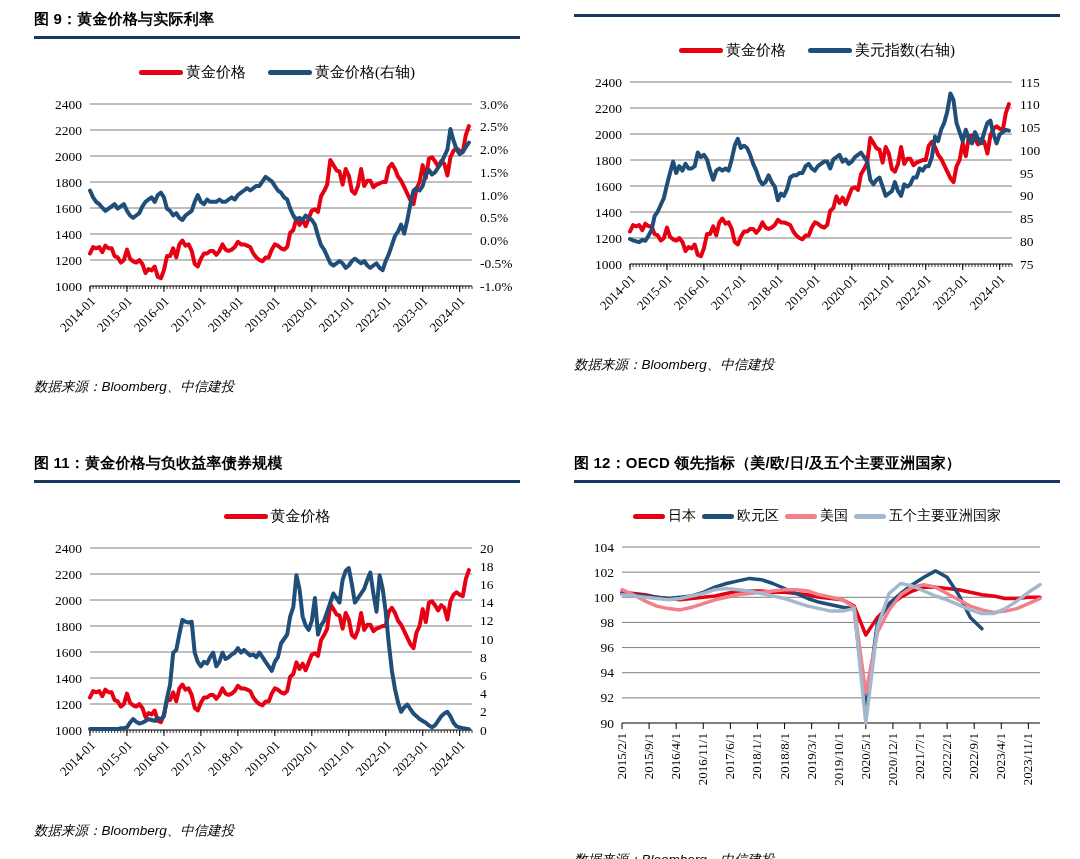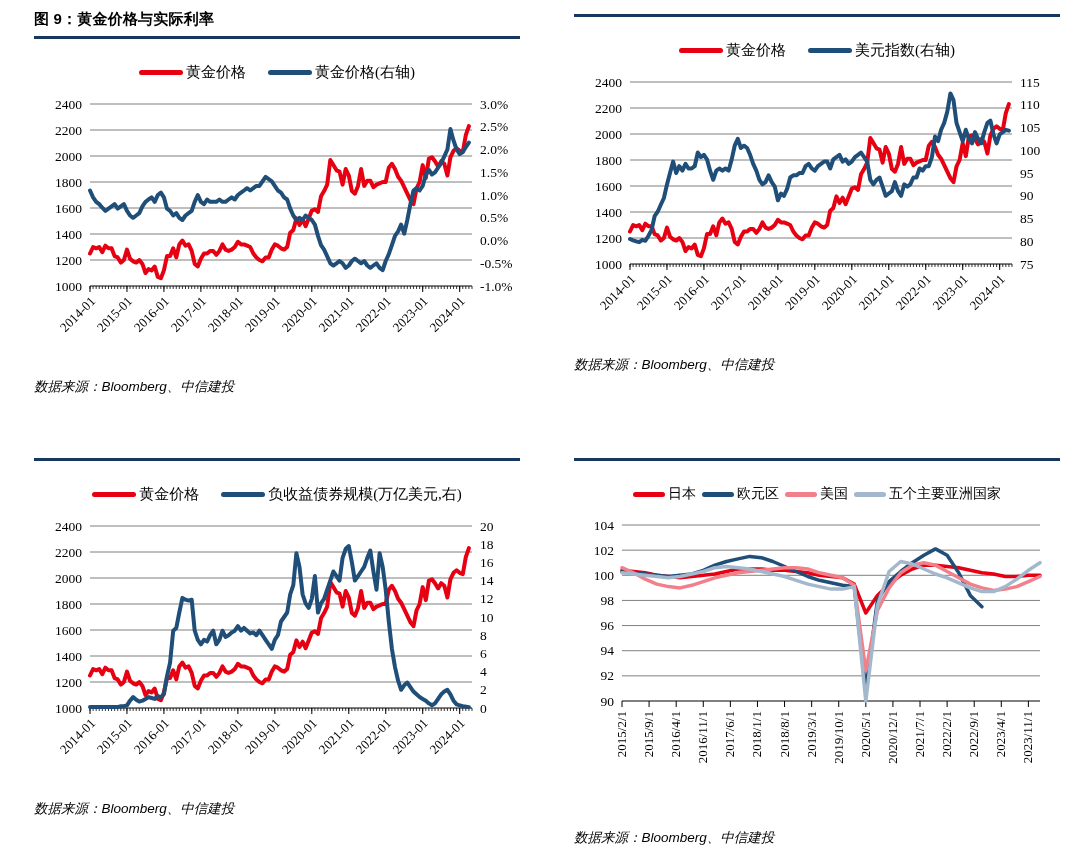--- a/index.html
+++ b/index.html
@@ -402,29 +402,26 @@
           <text x="394.7096774193548" y="214" text-anchor="end" class="xlab" transform="rotate(-45 394.7096774193548 214)">2023-01</text>
           <line x1="425.6774193548387" x2="425.6774193548387" y1="198" y2="204" stroke="#000" stroke-width="1"></line>
           <text x="431.6774193548387" y="214" text-anchor="end" class="xlab" transform="rotate(-45 431.6774193548387 214)">2024-01</text>
           <polyline points="56.0,165.5 59.1,159.0 62.2,160.3 65.2,159.0 68.3,164.2 71.4,157.7 74.5,160.3 77.6,160.3 80.6,168.1 83.7,169.4 86.8,174.6 89.9,172.0 93.0,161.6 96.0,170.7 99.1,173.3 102.2,174.6 105.3,172.0 108.4,175.9 111.5,185.0 114.5,181.1 117.6,182.4 120.7,178.5 123.8,188.9 126.9,190.2 129.9,182.4 133.0,168.1 136.1,168.1 139.2,160.3 142.3,169.4 145.3,156.4 148.4,152.5 151.5,157.7 154.6,156.4 157.7,162.9 160.7,175.9 163.8,178.5 166.9,170.7 170.0,165.5 173.1,165.5 176.1,162.9 179.2,162.9 182.3,166.8 185.4,162.9 188.5,156.4 191.5,161.6 194.6,162.9 197.7,161.6 200.8,159.0 203.9,153.8 207.0,156.4 210.0,156.4 213.1,157.7 216.2,159.0 219.3,165.5 222.4,169.4 225.4,172.0 228.5,173.3 231.6,169.4 234.7,169.4 237.8,161.6 240.8,156.4 243.9,157.7 247.0,160.3 250.1,161.6 253.2,159.0 256.2,144.7 259.3,142.1 262.4,130.4 265.5,136.9 268.6,131.7 271.6,138.2 274.7,130.4 277.8,122.6 280.9,121.3 284.0,123.9 287.0,108.3 290.1,103.1 293.2,96.6 296.3,71.9 299.4,77.1 302.5,82.3 305.5,83.6 308.6,96.6 311.7,81.0 314.8,87.5 317.9,103.1 320.9,105.7 324.0,97.9 327.1,81.0 330.2,97.9 333.3,92.7 336.3,92.7 339.4,99.2 342.5,96.6 345.6,95.3 348.7,94.0 351.7,94.0 354.8,79.7 357.9,75.8 361.0,81.0 364.1,88.8 367.1,92.7 370.2,99.2 373.3,105.7 376.4,112.2 379.5,116.1 382.5,100.5 385.6,94.0 388.7,77.1 391.8,90.1 394.9,70.6 398.0,69.3 401.0,73.2 404.1,78.4 407.2,73.2 410.3,75.8 413.4,87.5 416.4,69.3 419.5,62.8 422.6,60.2 425.7,62.8 428.8,64.1 431.8,47.2 434.9,38.1" fill="none" stroke="#E60012" stroke-width="4" stroke-linejoin="round" stroke-linecap="round"></polyline>
           <polyline points="56.0,173.0 59.1,174.3 62.2,175.3 65.2,176.2 68.3,173.9 71.4,174.8 74.5,169.8 77.6,163.9 80.6,150.2 83.7,145.7 86.8,138.8 89.9,132.0 93.0,118.4 96.0,107.0 99.1,95.6 102.2,107.0 105.3,100.2 108.4,104.7 111.5,97.9 114.5,102.5 117.6,102.5 120.7,100.2 123.8,86.5 126.9,91.1 129.9,88.8 133.0,93.4 136.1,104.7 139.2,113.8 142.3,104.7 145.3,102.5 148.4,104.7 151.5,102.5 154.6,104.7 157.7,93.4 160.7,79.7 163.8,72.9 166.9,82.0 170.0,79.7 173.1,82.0 176.1,88.8 179.2,97.9 182.3,104.7 185.4,113.8 188.5,118.4 191.5,116.1 194.6,109.3 197.7,116.1 200.8,120.7 203.9,134.3 207.0,127.5 210.0,129.8 213.1,122.9 216.2,111.5 219.3,109.3 222.4,109.3 225.4,107.0 228.5,107.0 231.6,100.2 234.7,97.9 237.8,102.5 240.8,104.7 243.9,100.2 247.0,97.9 250.1,95.6 253.2,95.6 256.2,102.5 259.3,93.4 262.4,91.1 265.5,88.8 268.6,95.6 271.6,93.4 274.7,97.9 277.8,95.6 280.9,91.1 284.0,88.8 287.0,86.5 290.1,91.1 293.2,95.6 296.3,113.8 299.4,118.4 302.5,113.8 305.5,111.5 308.6,120.7 311.7,129.8 314.8,127.5 317.9,125.2 320.9,116.1 324.0,125.2 327.1,129.8 330.2,118.4 333.3,120.7 336.3,118.4 339.4,111.5 342.5,111.5 345.6,102.5 348.7,104.7 351.7,100.2 354.8,100.2 357.9,91.1 361.0,70.6 364.1,75.1 367.1,63.8 370.2,56.9 373.3,45.6 376.4,27.4 379.5,34.2 382.5,56.9 385.6,66.1 388.7,75.1 391.8,63.8 394.9,72.9 398.0,77.4 401.0,66.1 404.1,72.9 407.2,77.4 410.3,66.1 413.4,56.9 416.4,54.7 419.5,68.3 422.6,77.4 425.7,68.3 428.8,66.1 431.8,63.8 434.9,64.7" fill="none" stroke="#1F4E79" stroke-width="4" stroke-linejoin="round" stroke-linecap="round"></polyline>
         </svg></div>
     <div class="source">数据来源：Bloomberg、中信建投</div>
   </figure>
 
   <figure class="panel" style="margin:0">
+    <div class="panel-title">图 11：黄金价格与负收益率债券规模</div>
     <div class="title-rule"></div>
     <div class="legend" id="legend-2">
         <span class="li">
           <span class="sw" style="background: rgb(230, 0, 18);"></span>
           <span>黄金价格</span>
-        </span>
-        <span class="li">
-          <span class="sw" style="background: rgb(31, 78, 121);"></span>
-          <span>负收益债券规模(万亿美元,右)</span>
         </span>
       </div>
     <div class="chart" id="chart-2"><svg viewBox="0 0 486 268" width="486" height="268">
           <line x1="56" x2="438" y1="198" y2="198" stroke="#000" stroke-width="1"></line>
           <text x="48" y="202.5" text-anchor="end">1000</text>
           <line x1="56" x2="438" y1="172" y2="172" stroke="#7f7f7f" stroke-width="1"></line>
           <text x="48" y="176.5" text-anchor="end">1200</text>
           <line x1="56" x2="438" y1="146" y2="146" stroke="#7f7f7f" stroke-width="1"></line>
           <text x="48" y="150.5" text-anchor="end">1400</text>
           <line x1="56" x2="438" y1="120" y2="120" stroke="#7f7f7f" stroke-width="1"></line>
@@ -595,20 +592,21 @@
           <text x="394.7096774193548" y="214" text-anchor="end" class="xlab" transform="rotate(-45 394.7096774193548 214)">2023-01</text>
           <line x1="425.6774193548387" x2="425.6774193548387" y1="198" y2="204" stroke="#000" stroke-width="1"></line>
           <text x="431.6774193548387" y="214" text-anchor="end" class="xlab" transform="rotate(-45 431.6774193548387 214)">2024-01</text>
           <polyline points="56.0,165.5 59.1,159.0 62.2,160.3 65.2,159.0 68.3,164.2 71.4,157.7 74.5,160.3 77.6,160.3 80.6,168.1 83.7,169.4 86.8,174.6 89.9,172.0 93.0,161.6 96.0,170.7 99.1,173.3 102.2,174.6 105.3,172.0 108.4,175.9 111.5,185.0 114.5,181.1 117.6,182.4 120.7,178.5 123.8,188.9 126.9,190.2 129.9,182.4 133.0,168.1 136.1,168.1 139.2,160.3 142.3,169.4 145.3,156.4 148.4,152.5 151.5,157.7 154.6,156.4 157.7,162.9 160.7,175.9 163.8,178.5 166.9,170.7 170.0,165.5 173.1,165.5 176.1,162.9 179.2,162.9 182.3,166.8 185.4,162.9 188.5,156.4 191.5,161.6 194.6,162.9 197.7,161.6 200.8,159.0 203.9,153.8 207.0,156.4 210.0,156.4 213.1,157.7 216.2,159.0 219.3,165.5 222.4,169.4 225.4,172.0 228.5,173.3 231.6,169.4 234.7,169.4 237.8,161.6 240.8,156.4 243.9,157.7 247.0,160.3 250.1,161.6 253.2,159.0 256.2,144.7 259.3,142.1 262.4,130.4 265.5,136.9 268.6,131.7 271.6,138.2 274.7,130.4 277.8,122.6 280.9,121.3 284.0,123.9 287.0,108.3 290.1,103.1 293.2,96.6 296.3,71.9 299.4,77.1 302.5,82.3 305.5,83.6 308.6,96.6 311.7,81.0 314.8,87.5 317.9,103.1 320.9,105.7 324.0,97.9 327.1,81.0 330.2,97.9 333.3,92.7 336.3,92.7 339.4,99.2 342.5,96.6 345.6,95.3 348.7,94.0 351.7,94.0 354.8,79.7 357.9,75.8 361.0,81.0 364.1,88.8 367.1,92.7 370.2,99.2 373.3,105.7 376.4,112.2 379.5,116.1 382.5,100.5 385.6,94.0 388.7,77.1 391.8,90.1 394.9,70.6 398.0,69.3 401.0,73.2 404.1,78.4 407.2,73.2 410.3,75.8 413.4,87.5 416.4,69.3 419.5,62.8 422.6,60.2 425.7,62.8 428.8,64.1 431.8,47.2 434.9,38.1" fill="none" stroke="#E60012" stroke-width="4" stroke-linejoin="round" stroke-linecap="round"></polyline>
           <polyline points="56.0,197.1 59.1,197.1 62.2,197.1 65.2,197.1 68.3,197.1 71.4,197.1 74.5,197.1 77.6,197.1 80.6,197.1 83.7,197.1 86.8,196.2 89.9,196.2 93.0,195.3 96.0,190.7 99.1,187.1 102.2,189.8 105.3,191.6 108.4,190.7 111.5,188.9 114.5,187.1 117.6,188.0 120.7,188.9 123.8,186.2 126.9,187.1 129.9,184.3 133.0,166.2 136.1,152.5 139.2,120.7 142.3,117.9 145.3,102.5 148.4,87.9 151.5,89.7 154.6,90.6 157.7,89.7 160.7,120.7 163.8,129.8 166.9,134.3 170.0,129.8 173.1,131.6 176.1,125.2 179.2,120.7 182.3,134.3 185.4,129.8 188.5,120.7 191.5,127.0 194.6,125.2 197.7,122.5 200.8,120.7 203.9,116.1 207.0,120.7 210.0,117.9 213.1,120.7 216.2,123.4 219.3,122.5 222.4,125.2 225.4,120.7 228.5,125.2 231.6,129.8 234.7,134.3 237.8,138.8 240.8,129.8 243.9,125.2 247.0,111.5 250.1,107.0 253.2,102.5 256.2,84.3 259.3,75.1 262.4,43.3 265.5,56.9 268.6,84.3 271.6,93.4 274.7,97.9 277.8,88.8 280.9,66.1 284.0,102.5 287.0,93.4 290.1,88.8 293.2,79.7 296.3,70.6 299.4,61.5 302.5,66.1 305.5,70.6 308.6,47.8 311.7,38.8 314.8,36.0 317.9,52.4 320.9,70.6 324.0,66.1 327.1,61.5 330.2,56.9 333.3,47.8 336.3,40.6 339.4,61.5 342.5,79.7 345.6,43.3 348.7,56.9 351.7,79.7 354.8,111.5 357.9,138.8 361.0,157.1 364.1,170.7 367.1,179.8 370.2,175.3 373.3,172.5 376.4,177.1 379.5,181.6 382.5,184.3 385.6,187.1 388.7,188.9 391.8,190.7 394.9,193.4 398.0,195.3 401.0,193.4 404.1,188.9 407.2,184.3 410.3,181.6 413.4,179.8 416.4,184.3 419.5,190.7 422.6,194.4 425.7,195.3 428.8,196.2 431.8,196.6 434.9,197.1" fill="none" stroke="#1F4E79" stroke-width="4" stroke-linejoin="round" stroke-linecap="round"></polyline>
         </svg></div>
     <div class="source">数据来源：Bloomberg、中信建投</div>
   </figure>
 
   <figure class="panel" style="margin:0">
+    <div class="panel-title">图 12：OECD 领先指标（美/欧/日/及五个主要亚洲国家）</div>
     <div class="title-rule"></div>
     <div class="legend compact" id="legend-3">
         <span class="li">
           <span class="sw" style="background: rgb(230, 0, 18);"></span>
           <span>日本</span>
         </span>
         <span class="li">
           <span class="sw" style="background: rgb(31, 78, 121);"></span>
           <span>欧元区</span>
         </span>

